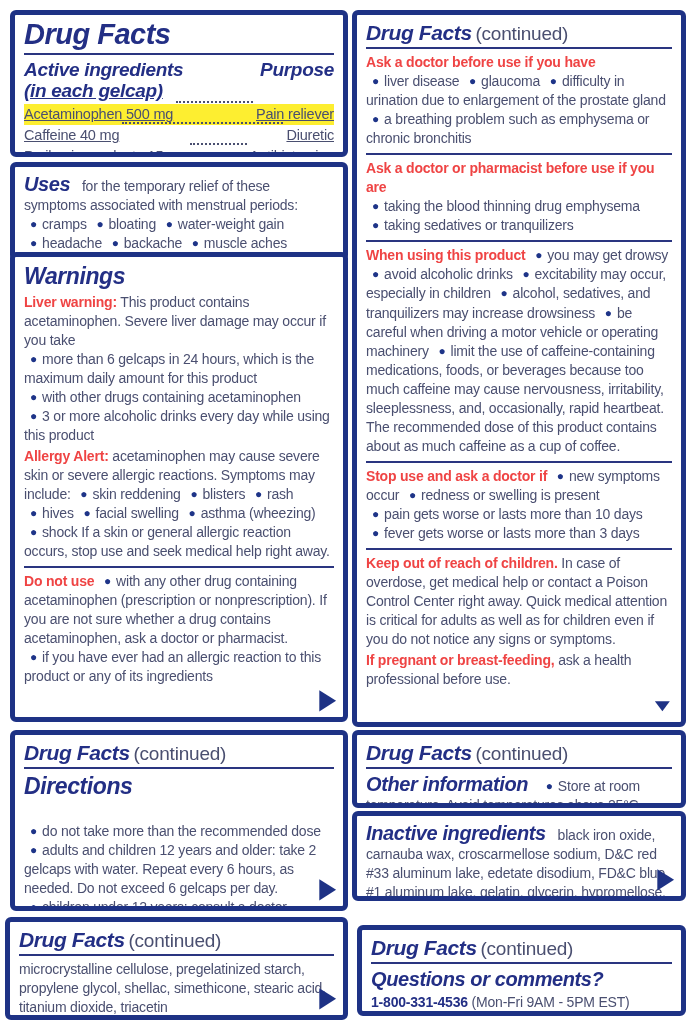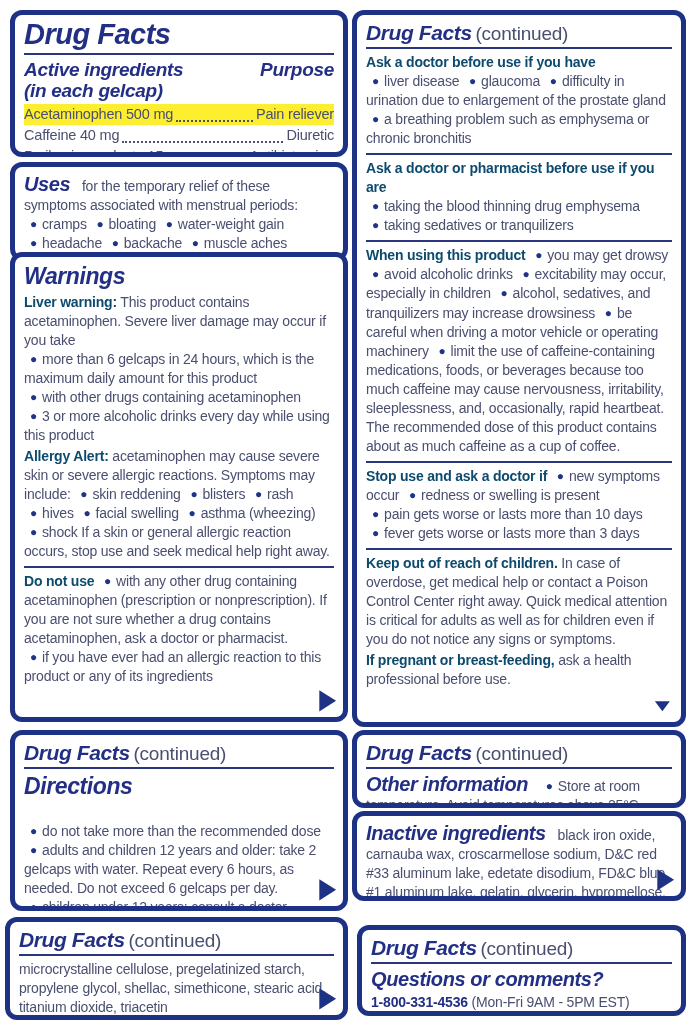--- a/index.html
+++ b/index.html
@@ -1,47 +1,47 @@
 <!DOCTYPE html>
 <html><head>
 <meta charset="utf-8">
 <style>
   html,body{margin:0;padding:0;background:#ffffff;}
   body{width:700px;height:1024px;position:relative;
        font-family:"Liberation Sans","DejaVu Sans",sans-serif;
        -webkit-font-smoothing:antialiased;}
   .page{position:relative;width:700px;height:1024px;background:#fff;overflow:hidden;}
 
-  .panel{position:absolute;background:#fff;border:5px solid #1e3285;border-radius:12px;
+  .panel{position:absolute;background:#fff;border:5px solid #1e3285;border-radius:6px;
          padding:4px 9px 6px 9px;box-sizing:border-box;overflow:hidden;color:#4a4f70;
          font-size:14px;line-height:1.36;letter-spacing:-0.2px;}
 
   .df-title{font-weight:bold;font-style:italic;color:#232f85;font-size:29px;
             line-height:1.1;letter-spacing:-0.5px;}
   .hdr-rule{border-top:2px solid #2a3580;margin:2px 0 4px 0;}
   .cont-hdr{line-height:1.15;margin-top:2px;white-space:nowrap;}
   .cont-main{font-weight:bold;font-style:italic;color:#232f85;font-size:21px;letter-spacing:-0.4px;}
   .cont-rest{color:#4a4f70;font-size:19px;}
 
   .ing-cols{display:flex;justify-content:space-between;align-items:flex-start;margin-top:1px;}
   .ing-col-hd{font-weight:bold;font-style:italic;color:#232f85;font-size:19px;line-height:1.12;letter-spacing:-0.3px;}
-  .ing-sub{font-weight:bold;font-style:italic;color:#232f85;font-size:19px;line-height:1.12;letter-spacing:-0.3px;}
+  .ing-sub{font-weight:bold;font-style:italic;color:#232f85;font-size:19px;line-height:1.12;letter-spacing:-0.3px;text-decoration:underline;}
   .ing-rows{margin-top:3px;}
-  .ing-row{display:flex;align-items:flex-end;font-size:14.5px;line-height:1.45;}
+  .ing-row{display:flex;align-items:flex-start;font-size:14.5px;line-height:1.45;text-decoration:underline;}
   .ing-row.hl{background:#fdee30;}
   .ing-name{white-space:nowrap;}
   .ing-leader{flex:1;border-bottom:2px dotted #4a4f70;margin:0 3px;transform:translateY(-3px);}
   .ing-purpose{white-space:nowrap;}
 
   .block{margin:2px 0;}
   .rule{border-top:2px solid #2a3580;margin:5px 0 4px 0;}
   .seg-hi{font-weight:bold;font-style:italic;color:#232f85;font-size:20px;letter-spacing:-0.4px;
           margin-right:8px;line-height:1.15;}
   .seg-hi-big{font-weight:bold;font-style:italic;color:#232f85;font-size:23px;letter-spacing:-0.4px;line-height:1.2;}
-  .seg-b{font-weight:bold;color:#0c4a6e;}
+  .seg-b{font-weight:bold;color:#ef4444;}
   .seg-t{color:#4a4f70;}
   .seg-phone{font-weight:bold;color:#232f85;}
   .bullet{color:#1e3488;font-size:12px;margin:0 5px 0 6px;position:relative;top:-1px;}
 
   .arrow{position:absolute;color:#1e3285;line-height:1;}
   .arrow-right{right:7px;bottom:7px;font-size:22px;transform:scaleY(1.25);}
   .arrow-down{right:10px;bottom:8px;font-size:17px;transform:scaleX(1.5);}
 
   
   #panel-active      {left:10px;  top:10px;  width:338px; height:147px;}

